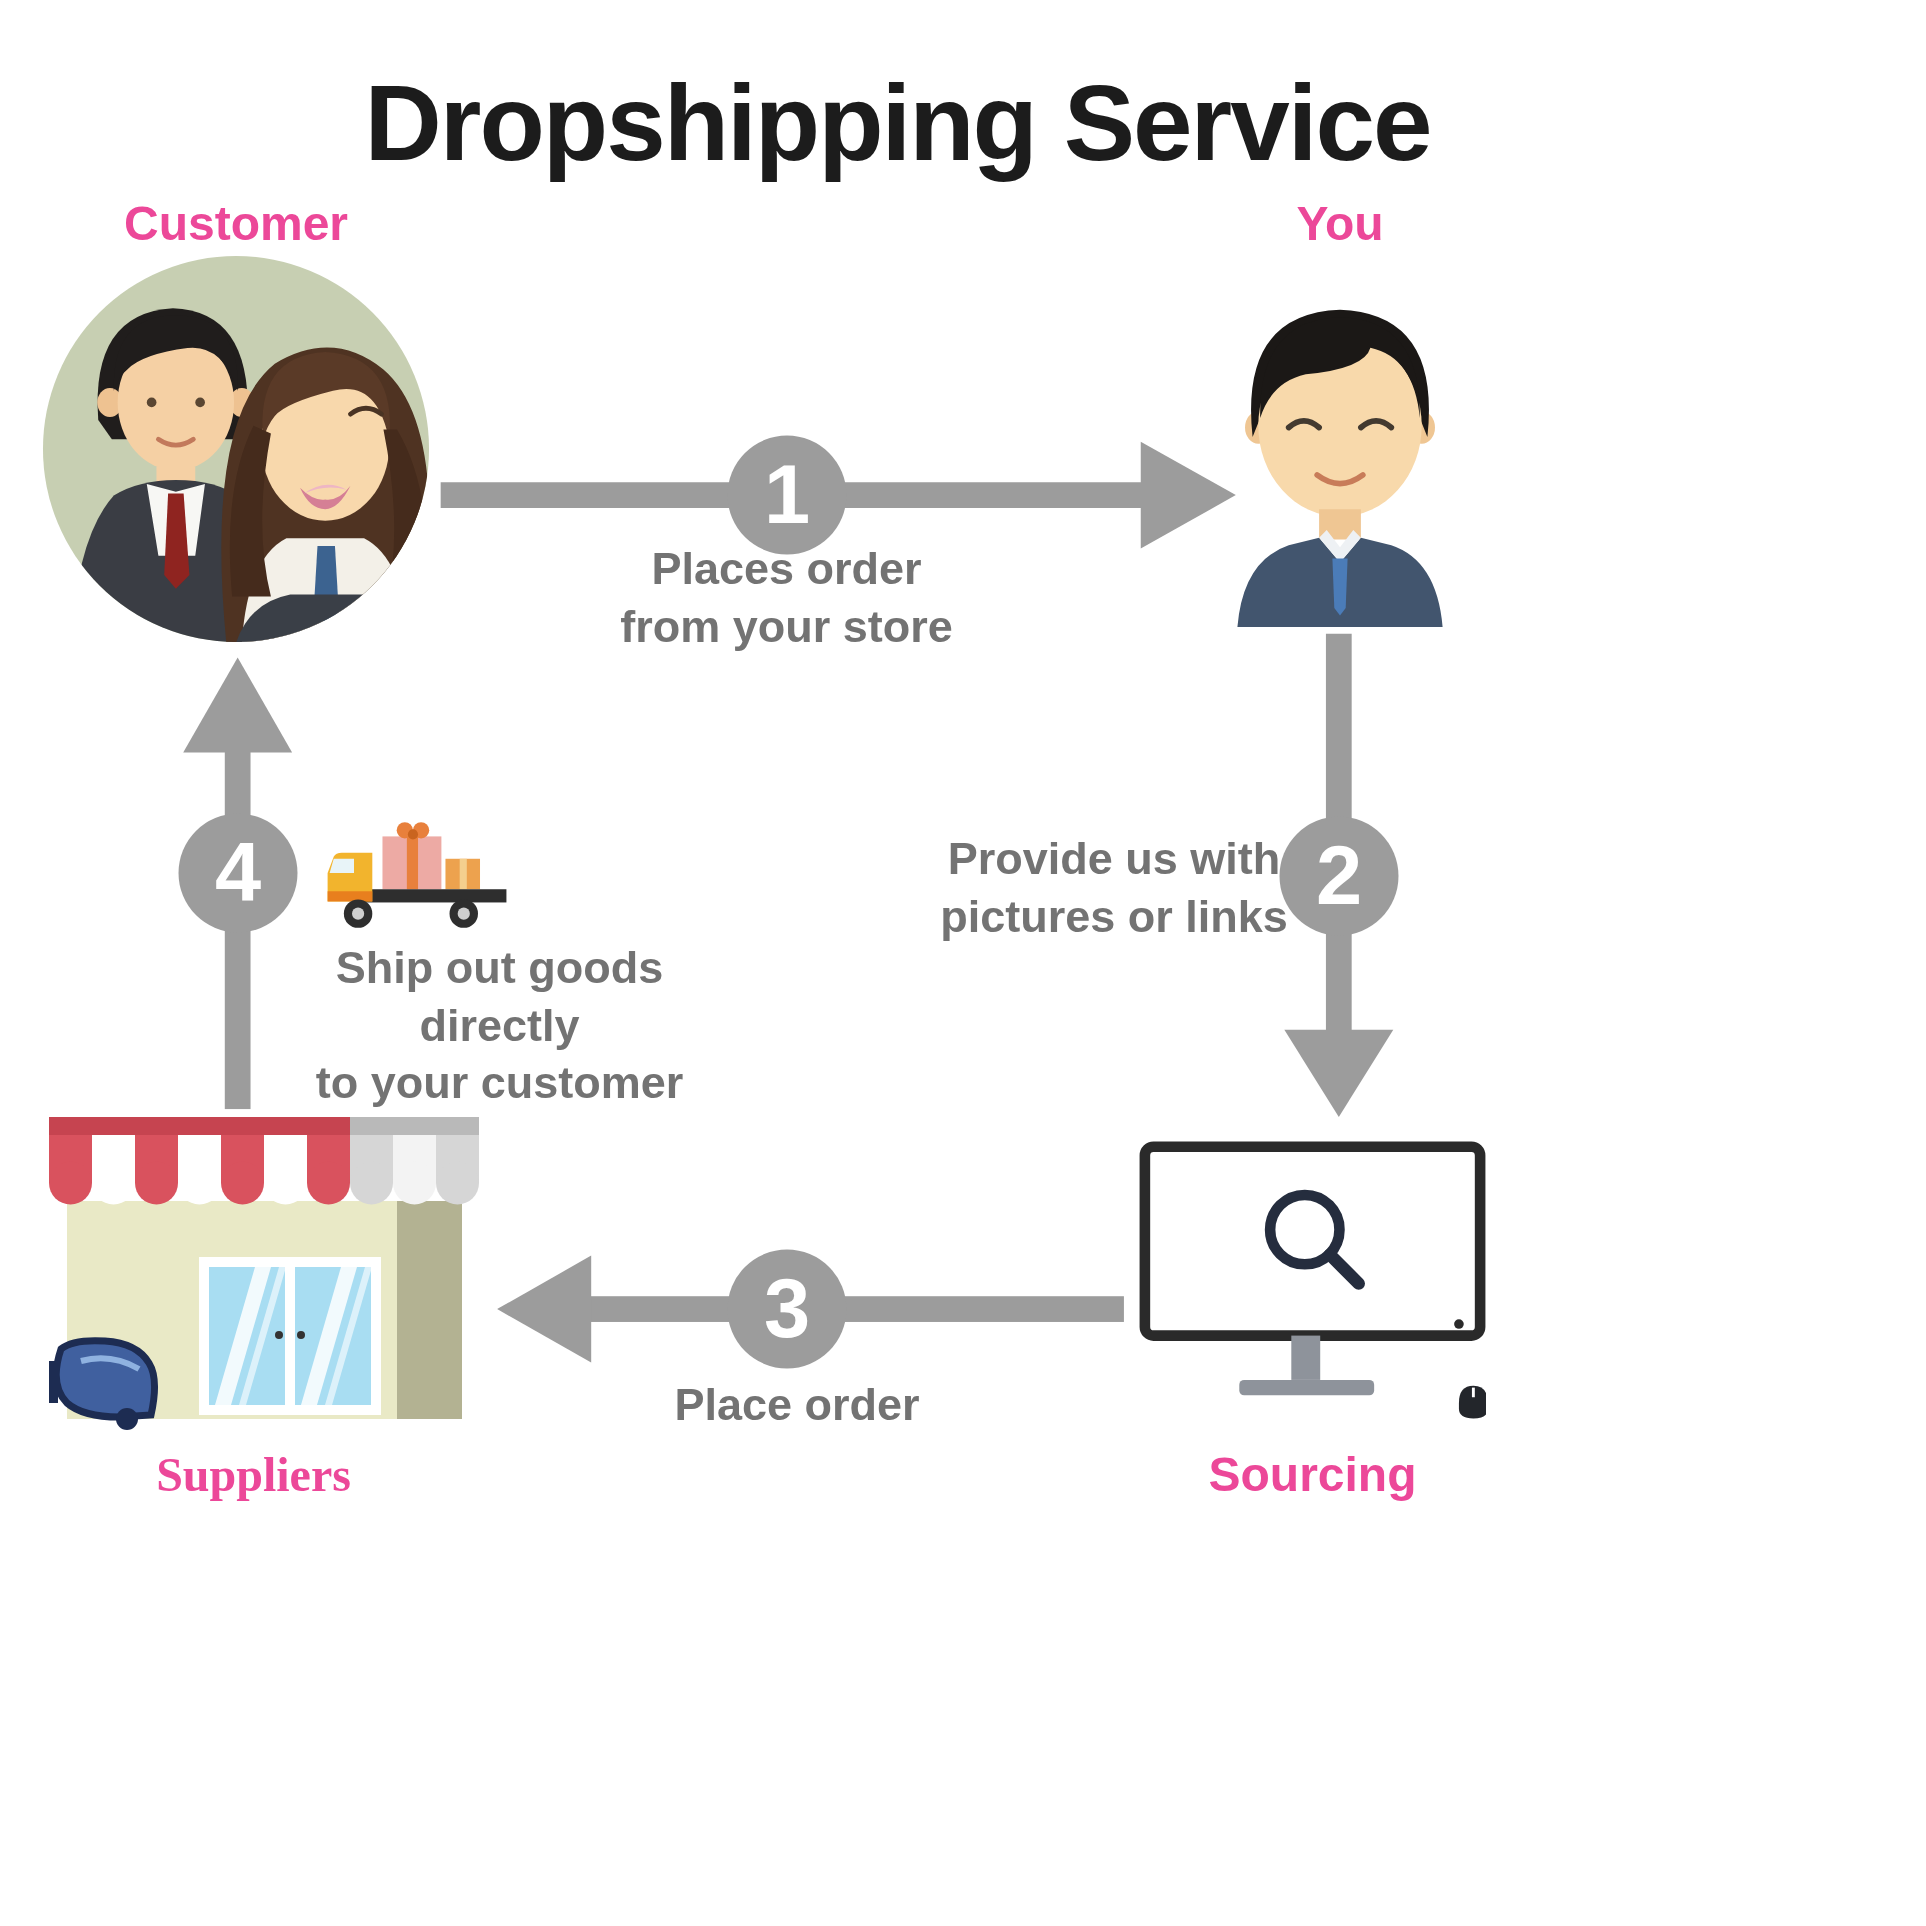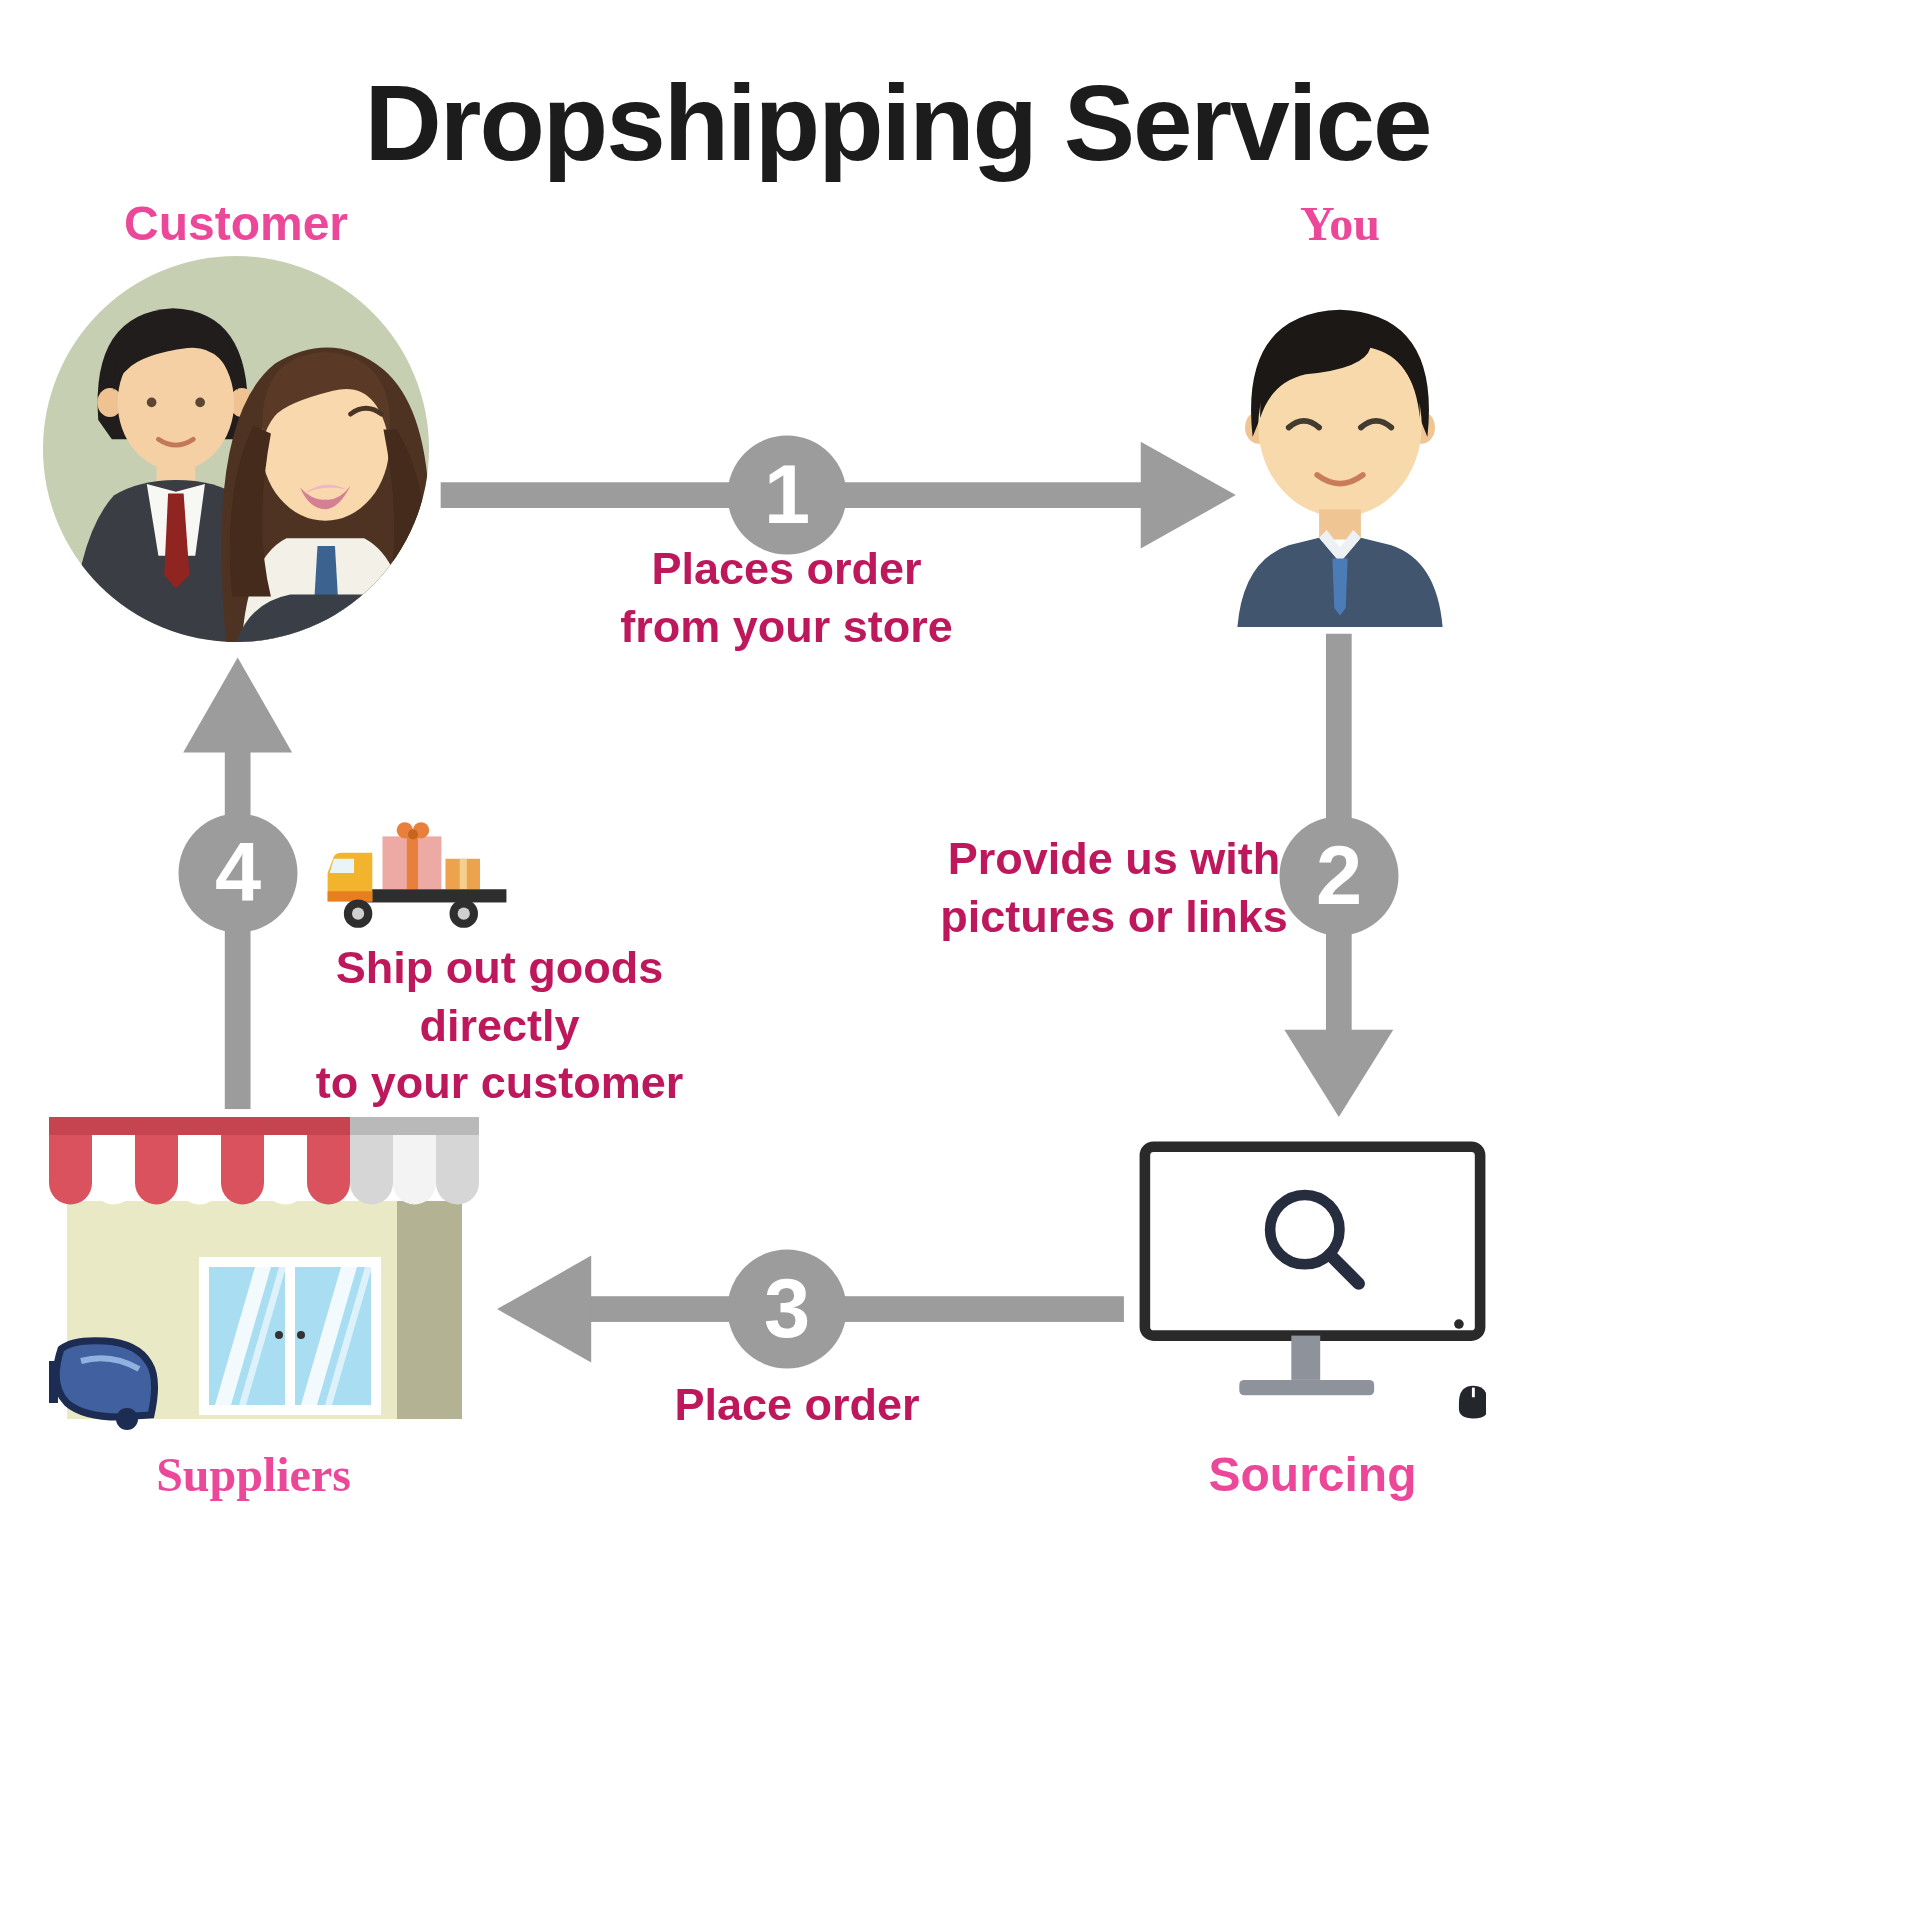--- a/index.html
+++ b/index.html
@@ -16,40 +16,40 @@
   .title {
     left: 0; top: 61px; width: 100%;
     text-align: center;
     font-size: 107px; font-weight: 700; letter-spacing: -2px;
     color: #1c1c1c;
   }
   .node-label {
     font-size: 48px; font-weight: 700; text-align: center; color: #ec4899;
   }
   .caption {
-    font-size: 45px; font-weight: 700; text-align: center; color: #be185d;
+    font-size: 45px; font-weight: 700; text-align: center; color: #737373;
     line-height: 1.28; white-space: pre-line;
   }
   .num-circle {
     width: 119px; height: 119px; border-radius: 50%;
     background: #9c9c9c; color: #ffffff;
     font-size: 83px; font-weight: 700; text-align: center; line-height: 117px;
     transform: translate(-50%, -50%);
   }
   svg { display: block; }
 </style>
 </head>
 <body>
 
 <div class="canvas">
 
   <div class="abs title">Dropshipping Service</div>
 
   <div class="abs node-label" style="left:42px; top:196px; width:388px;">Customer</div>
-  <div class="abs node-label" style="left:1226px; top:196px; width:228px;font-family:Liberation Serif, serif;">You</div>
+  <div class="abs node-label" style="left:1226px; top:196px; width:228px;">You</div>
   <div class="abs node-label" style="left:38px; top:1447px; width:431px;font-family:Liberation Serif, serif;">Suppliers</div>
   <div class="abs node-label" style="left:1139px; top:1447px; width:347px;">Sourcing</div>
 
   <svg class="abs" style="left:0; top:0;" width="1927" height="1927" viewBox="0 0 1946 1946">
     <g>
       <rect x="445" y="487" width="715" height="26" fill="#9c9c9c"></rect>
       <polygon points="1152,446 1248,500 1152,554" fill="#9c9c9c"></polygon>
     </g>
     <g>
       <rect x="1339" y="640" width="26" height="402" fill="#9c9c9c"></rect>

